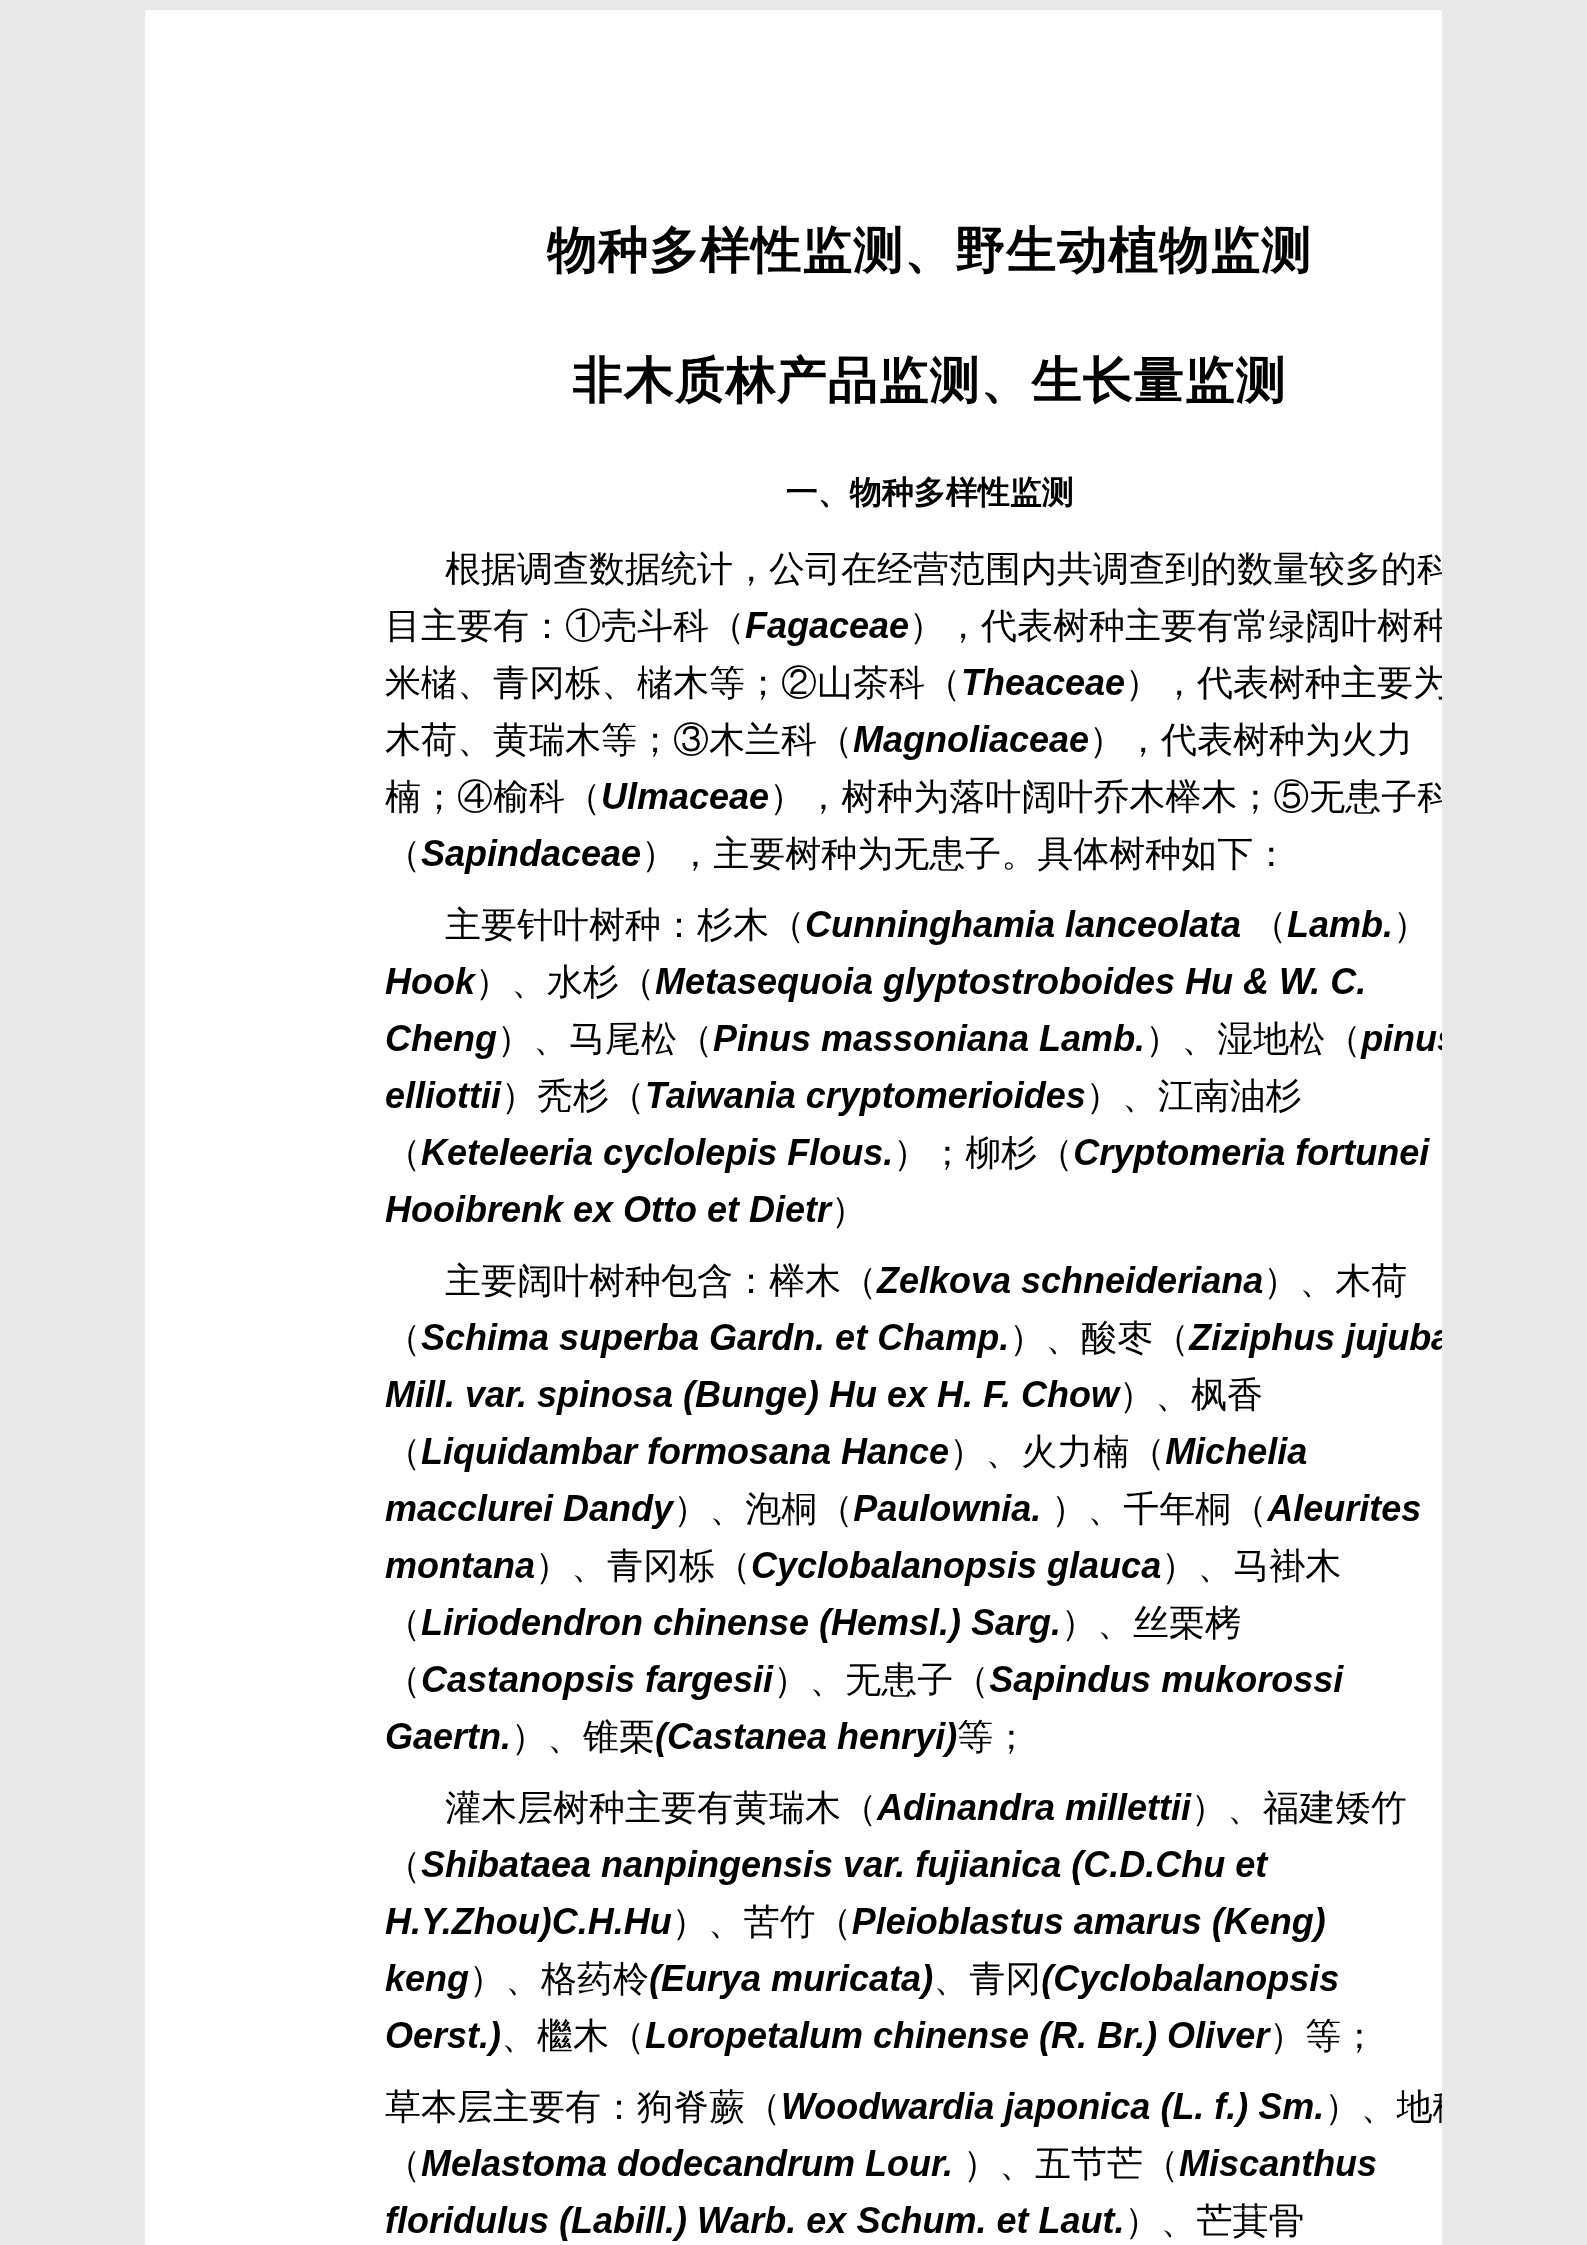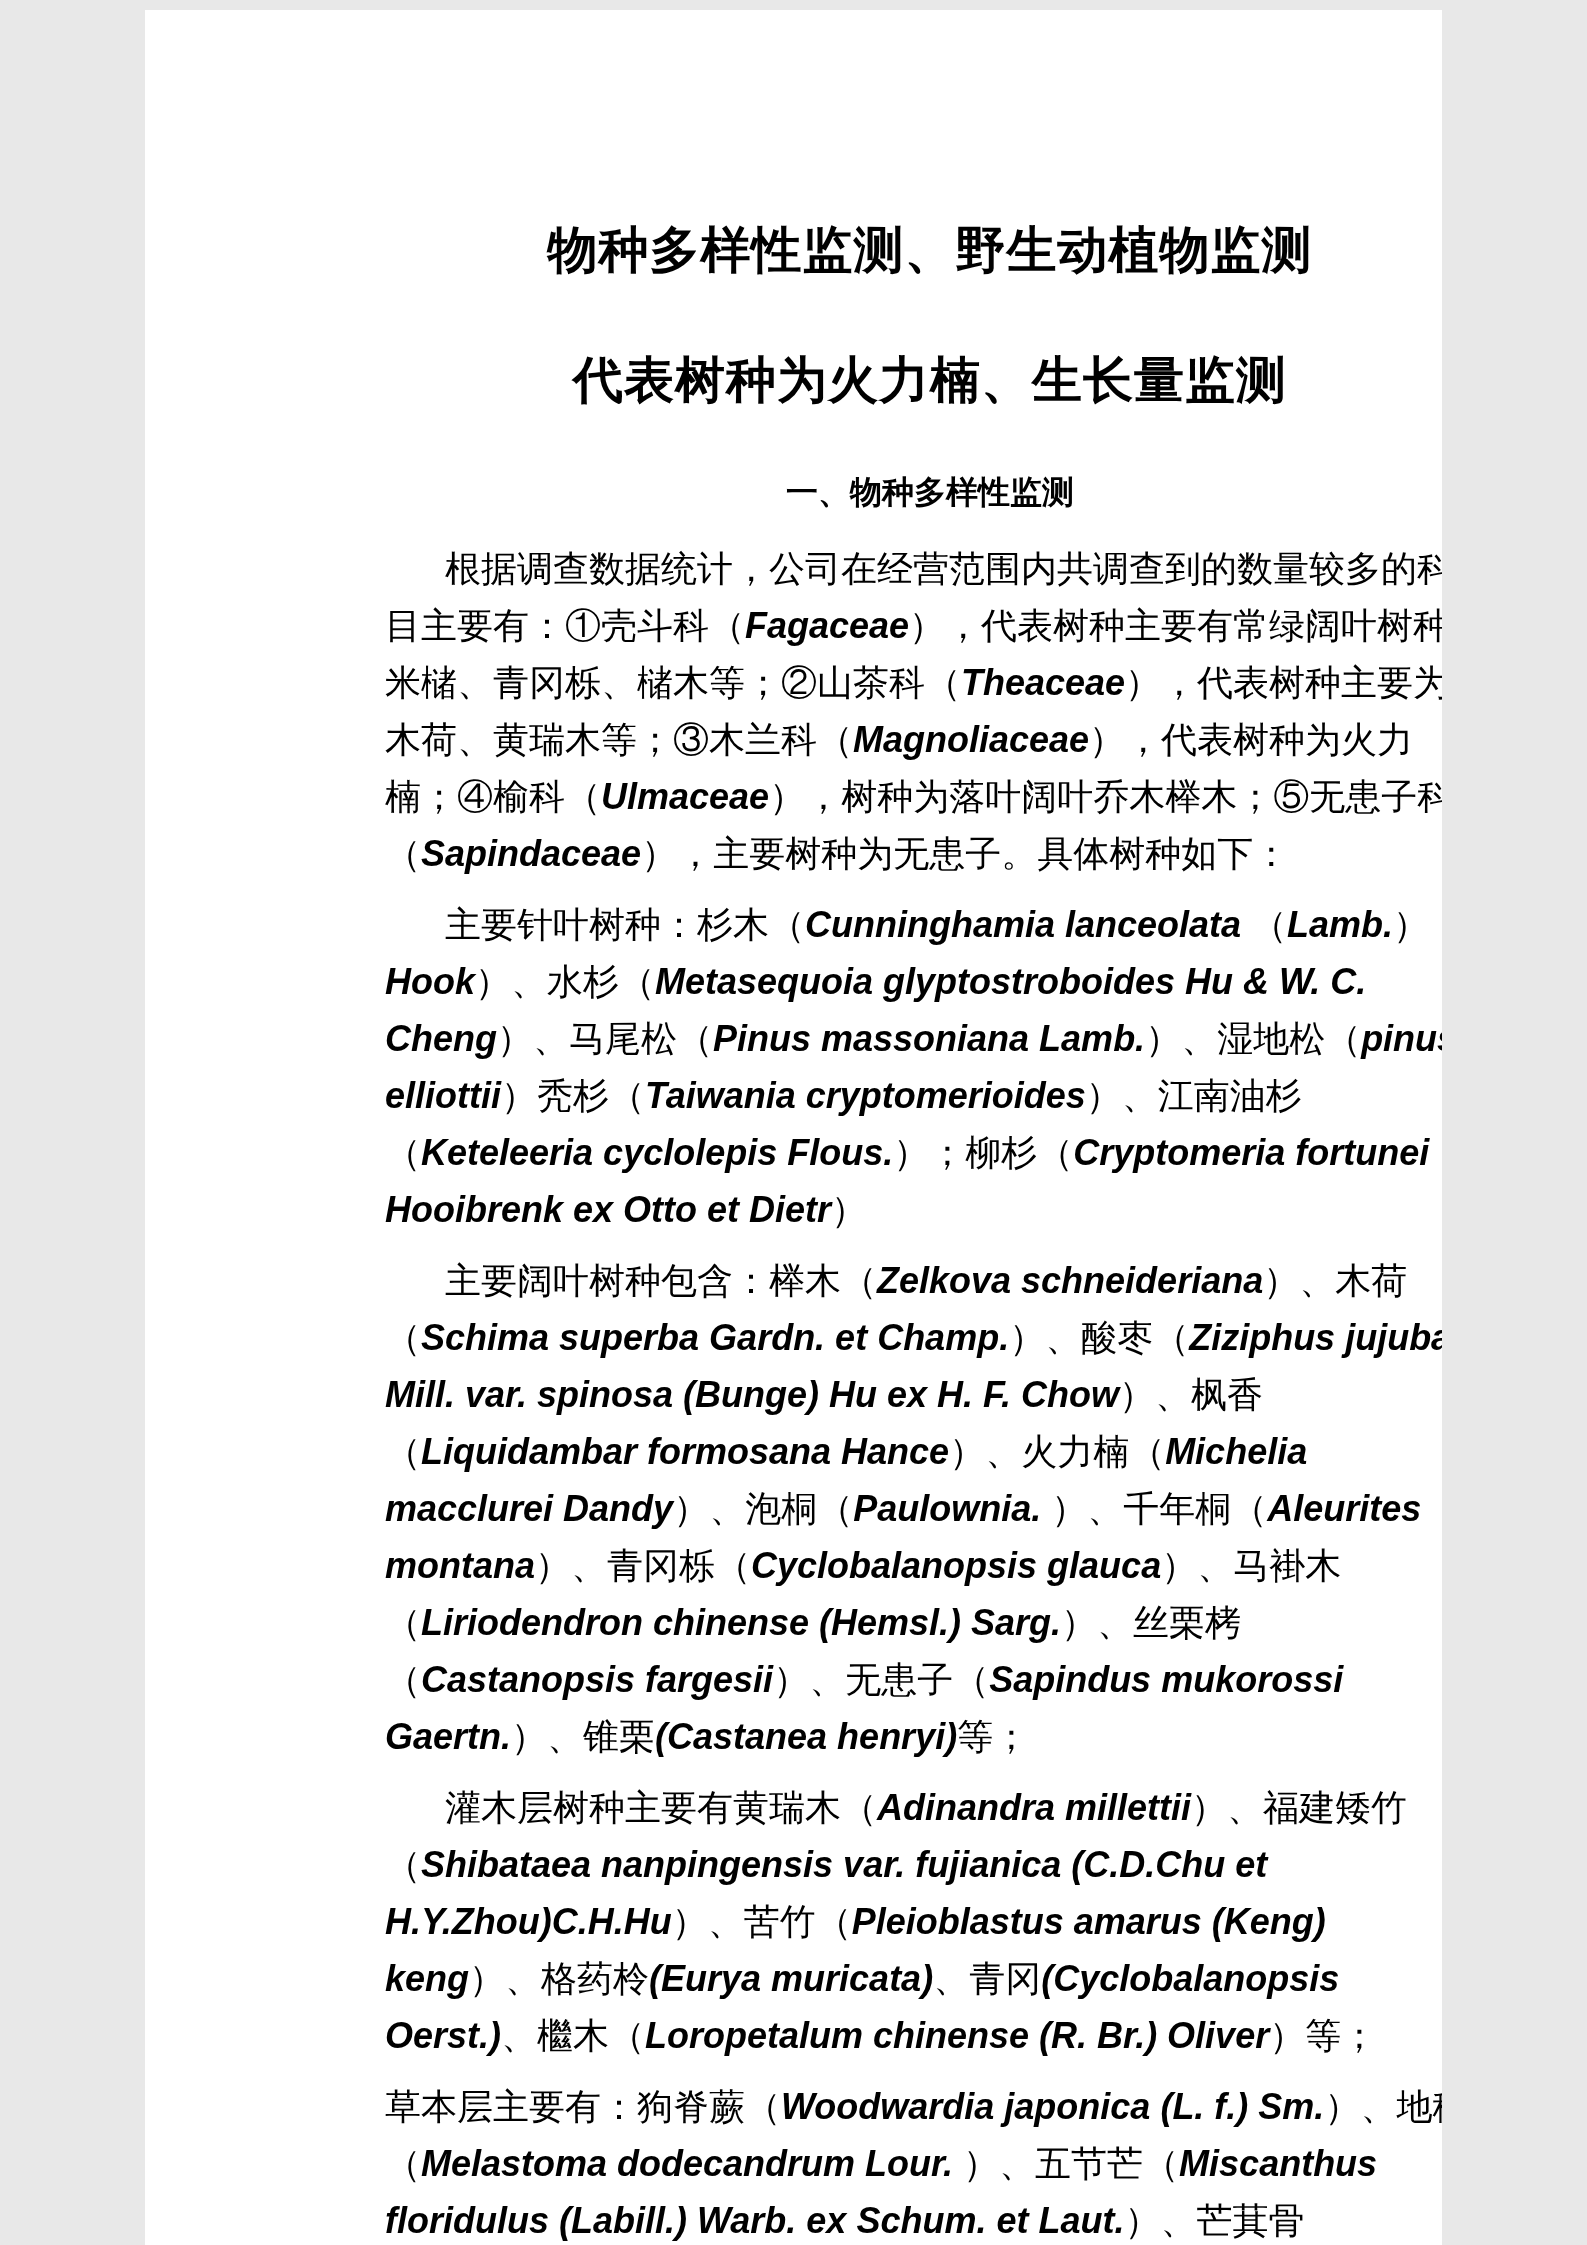--- a/index.html
+++ b/index.html
@@ -71,21 +71,21 @@
     font-family:"Liberation Sans", sans-serif;
     white-space:nowrap;
   }
 </style>
 </head>
 <body>
 
 <div class="page">
   <div class="content">
     <h1 class="doc-title">物种多样性监测、野生动植物监测</h1>
-    <h1 class="doc-title second">代表树种为火力楠、生长量监测</h1>
+    <h1 class="doc-title second">非木质林产品监测、生长量监测</h1>
     <h2 class="section-heading">一、物种多样性监测</h2>
     <div>
         <p class="para indent"><span class="cn">根据调查数据统计，公司在经营范围内共调查到的数量较多的科目主要有：①壳斗科（</span><span class="la">Fagaceae</span><span class="cn">），代表树种主要有常绿阔叶树种米槠、青冈栎、槠木等；②山茶科（</span><span class="la">Theaceae</span><span class="cn">），代表树种主要为木荷、黄瑞木等；③木兰科（</span><span class="la">Magnoliaceae</span><span class="cn">），代表树种为火力楠；④榆科（</span><span class="la">Ulmaceae</span><span class="cn">），树种为落叶阔叶乔木榉木；⑤无患子科（</span><span class="la">Sapindaceae</span><span class="cn">），主要树种为无患子。具体树种如下：</span></p>
         <p class="para indent"><span class="cn">主要针叶树种：杉木（</span><span class="la">Cunninghamia lanceolata </span><span class="cn">（</span><span class="la">Lamb.</span><span class="cn">）</span><span class="la">Hook</span><span class="cn">）、水杉（</span><span class="la">Metasequoia glyptostroboides Hu &amp; W. C. Cheng</span><span class="cn">）、马尾松（</span><span class="la">Pinus massoniana Lamb.</span><span class="cn">）、湿地松（</span><span class="la">pinus elliottii</span><span class="cn">）秃杉（</span><span class="la">Taiwania cryptomerioides</span><span class="cn">）、江南油杉（</span><span class="la">Keteleeria cyclolepis Flous.</span><span class="cn">）；柳杉（</span><span class="la">Cryptomeria fortunei Hooibrenk ex Otto et Dietr</span><span class="cn">）</span></p>
         <p class="para indent"><span class="cn">主要阔叶树种包含：榉木（</span><span class="la">Zelkova schneideriana</span><span class="cn">）、木荷（</span><span class="la">Schima superba Gardn. et Champ.</span><span class="cn">）、酸枣（</span><span class="la">Ziziphus jujuba Mill. var. spinosa (Bunge) Hu ex H. F. Chow</span><span class="cn">）、枫香（</span><span class="la">Liquidambar formosana Hance</span><span class="cn">）、火力楠（</span><span class="la">Michelia macclurei Dandy</span><span class="cn">）、泡桐（</span><span class="la">Paulownia. </span><span class="cn">）、千年桐（</span><span class="la">Aleurites montana</span><span class="cn">）、青冈栎（</span><span class="la">Cyclobalanopsis glauca</span><span class="cn">）、马褂木（</span><span class="la">Liriodendron chinense (Hemsl.) Sarg.</span><span class="cn">）、丝栗栲（</span><span class="la">Castanopsis fargesii</span><span class="cn">）、无患子（</span><span class="la">Sapindus mukorossi Gaertn.</span><span class="cn">）、锥栗</span><span class="la">(Castanea henryi)</span><span class="cn">等；</span></p>
         <p class="para indent"><span class="cn">灌木层树种主要有黄瑞木（</span><span class="la">Adinandra millettii</span><span class="cn">）、福建矮竹（</span><span class="la">Shibataea nanpingensis var. fujianica (C.D.Chu et H.Y.Zhou)C.H.Hu</span><span class="cn">）、苦竹（</span><span class="la">Pleioblastus amarus (Keng) keng</span><span class="cn">）、格药柃</span><span class="la">(Eurya muricata)</span><span class="cn">、青冈</span><span class="la">(Cyclobalanopsis Oerst.)</span><span class="cn">、檵木（</span><span class="la">Loropetalum chinense (R. Br.) Oliver</span><span class="cn">）等；</span></p>
         <p class="para"><span class="cn">草本层主要有：狗脊蕨（</span><span class="la">Woodwardia japonica (L. f.) Sm.</span><span class="cn">）、地稔（</span><span class="la">Melastoma dodecandrum Lour. </span><span class="cn">）、五节芒（</span><span class="la">Miscanthus floridulus (Labill.) Warb. ex Schum. et Laut.</span><span class="cn">）、芒萁骨（</span><span class="la">Dicranopteris dichotoma</span><span class="cn">）等。</span></p>
       </div>
   </div>
 

